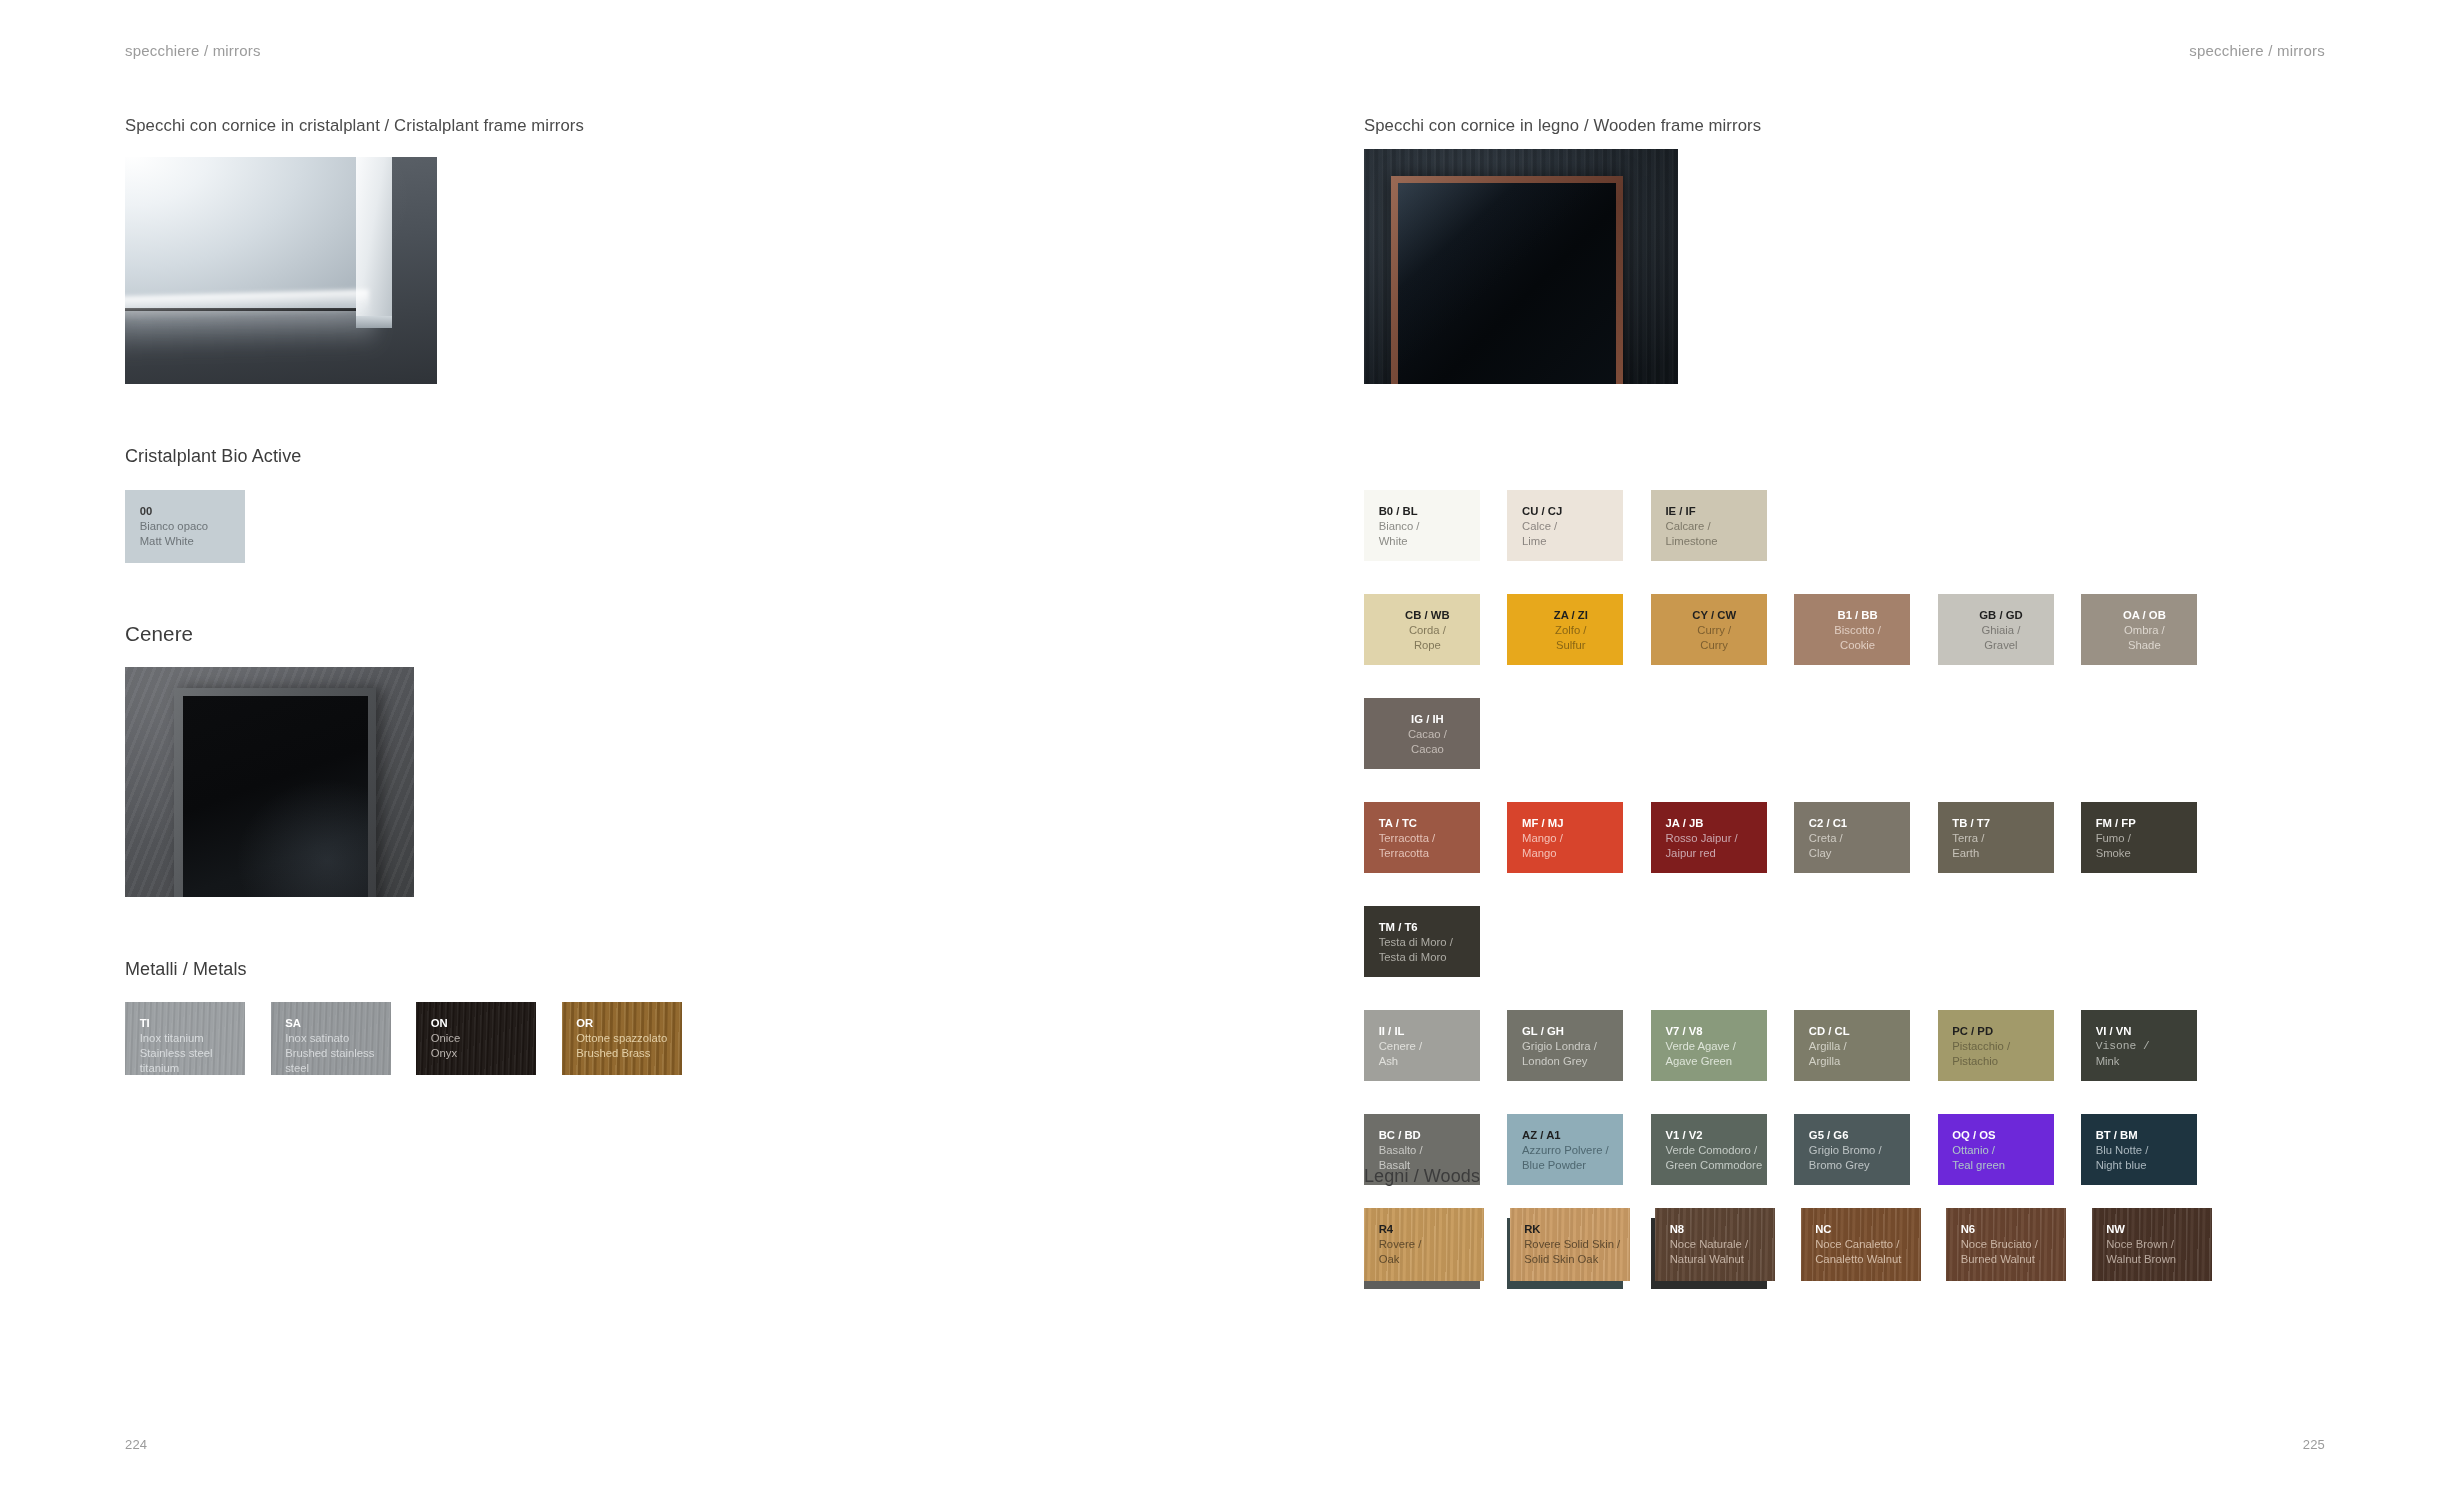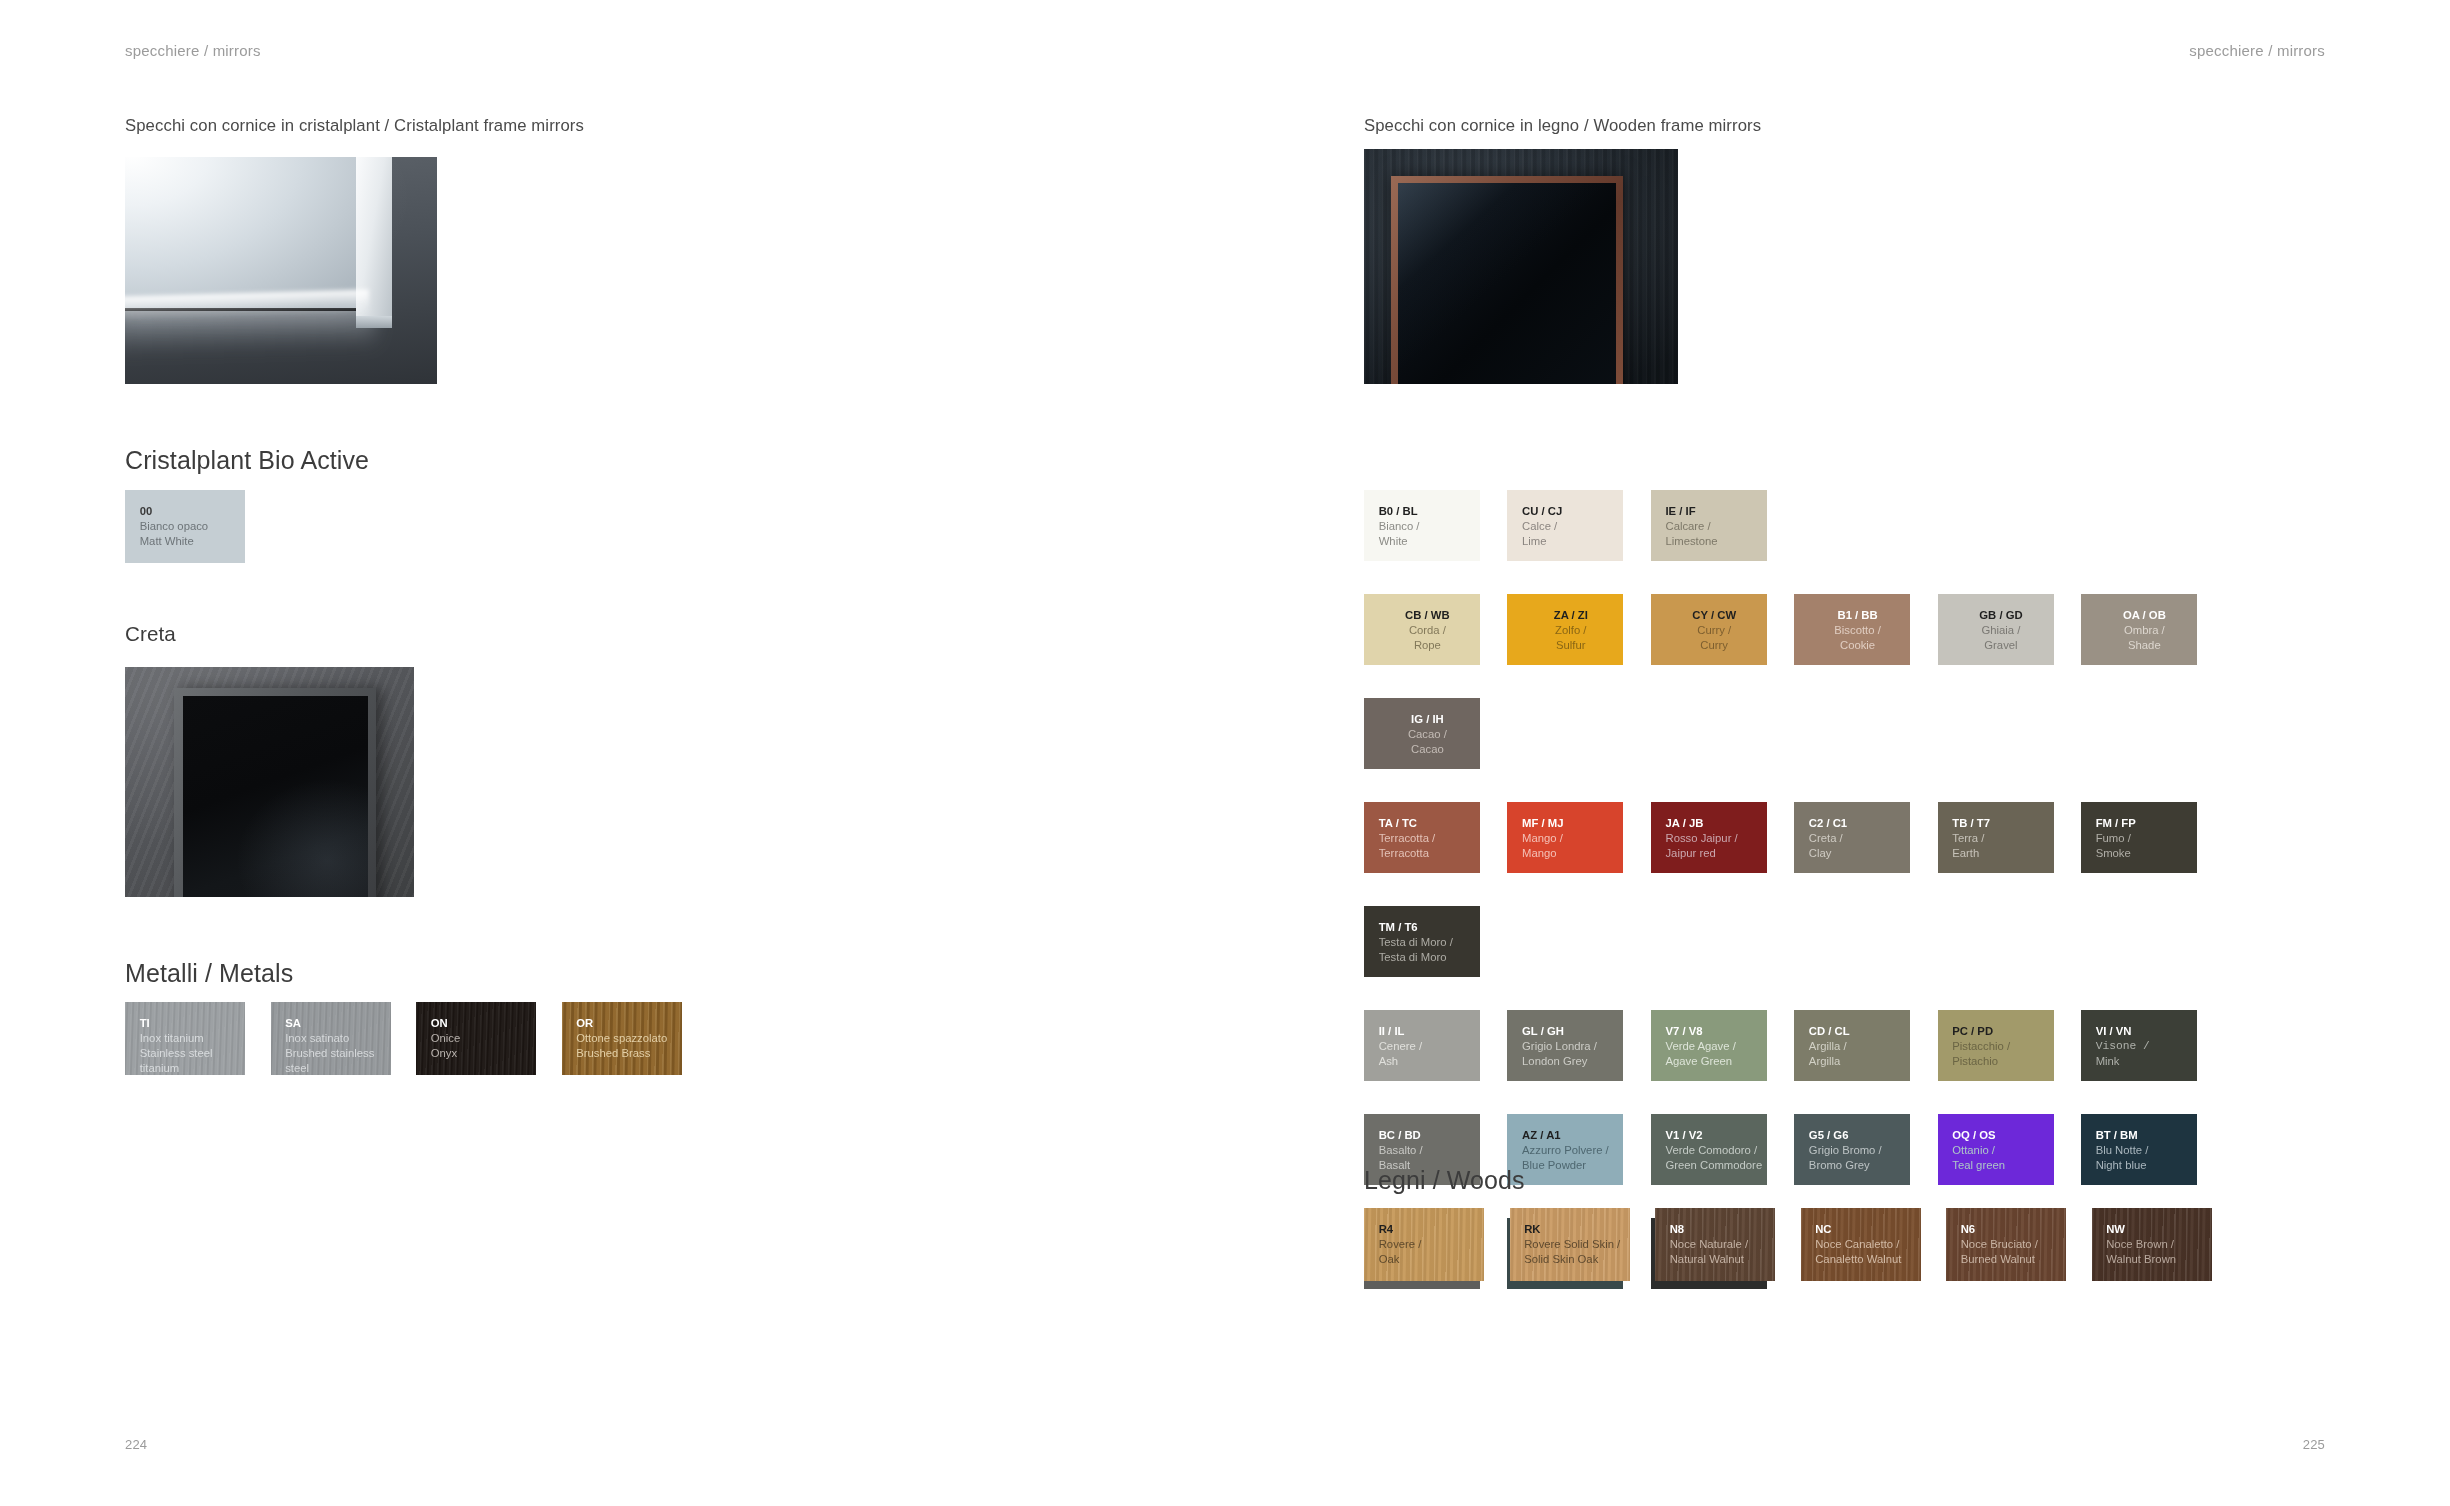--- a/index.html
+++ b/index.html
@@ -25,21 +25,21 @@
   }
   .folio.left  { left: 125px; }
   .folio.right { right: 125px; }
 
   
   .kicker {
     position: absolute; font-size: 16.7px; color: #ururu; color: #4a4a4a;
     letter-spacing: 0.1px; white-space: nowrap;
   }
   .heading {
-    position: absolute; font-size: 25px; color: #3c3c3c;
+    position: absolute; font-size: 18px; color: #3c3c3c;
     font-weight: 400; letter-spacing: 0.1px; white-space: nowrap;
   }
 
   
   .photo { position: absolute; overflow: hidden; }
 
   
   .photo-cristalplant {
     background:
       linear-gradient(160deg, #6f757c 0%, #575d64 38%, #3c4147 72%, #23262a 100%);
@@ -204,21 +204,21 @@
   <div class="grid big" style="left:125px; top:490px; width:549px;">
     <div class="swatch" style="background:#c5ced3;">
       <span class="txt">
         <span class="code" style="color:#3a3a3a;">00</span>
         <span class="name" style="color:#6d7478;">Bianco opaco</span>
         <span class="name" style="color:#6d7478;">Matt White</span>
       </span>
     </div>
   </div>
 
-  <div class="heading" style="left:125px; top:622px; font-size:20.6px;">Creta</div>
+  <div class="heading" style="left:125px; top:622px; font-size:20.6px;">Cenere</div>
 
   <div class="photo photo-george" style="left:125px; top:667px; width:289px; height:230px;">
     <div class="gg-wall"></div>
     <div class="gg-frame">
       <div class="gg-glass"></div>
     </div>
   </div>
 
   <div class="heading" style="left:125px; top:959px;">Metalli / Metals</div>
 

